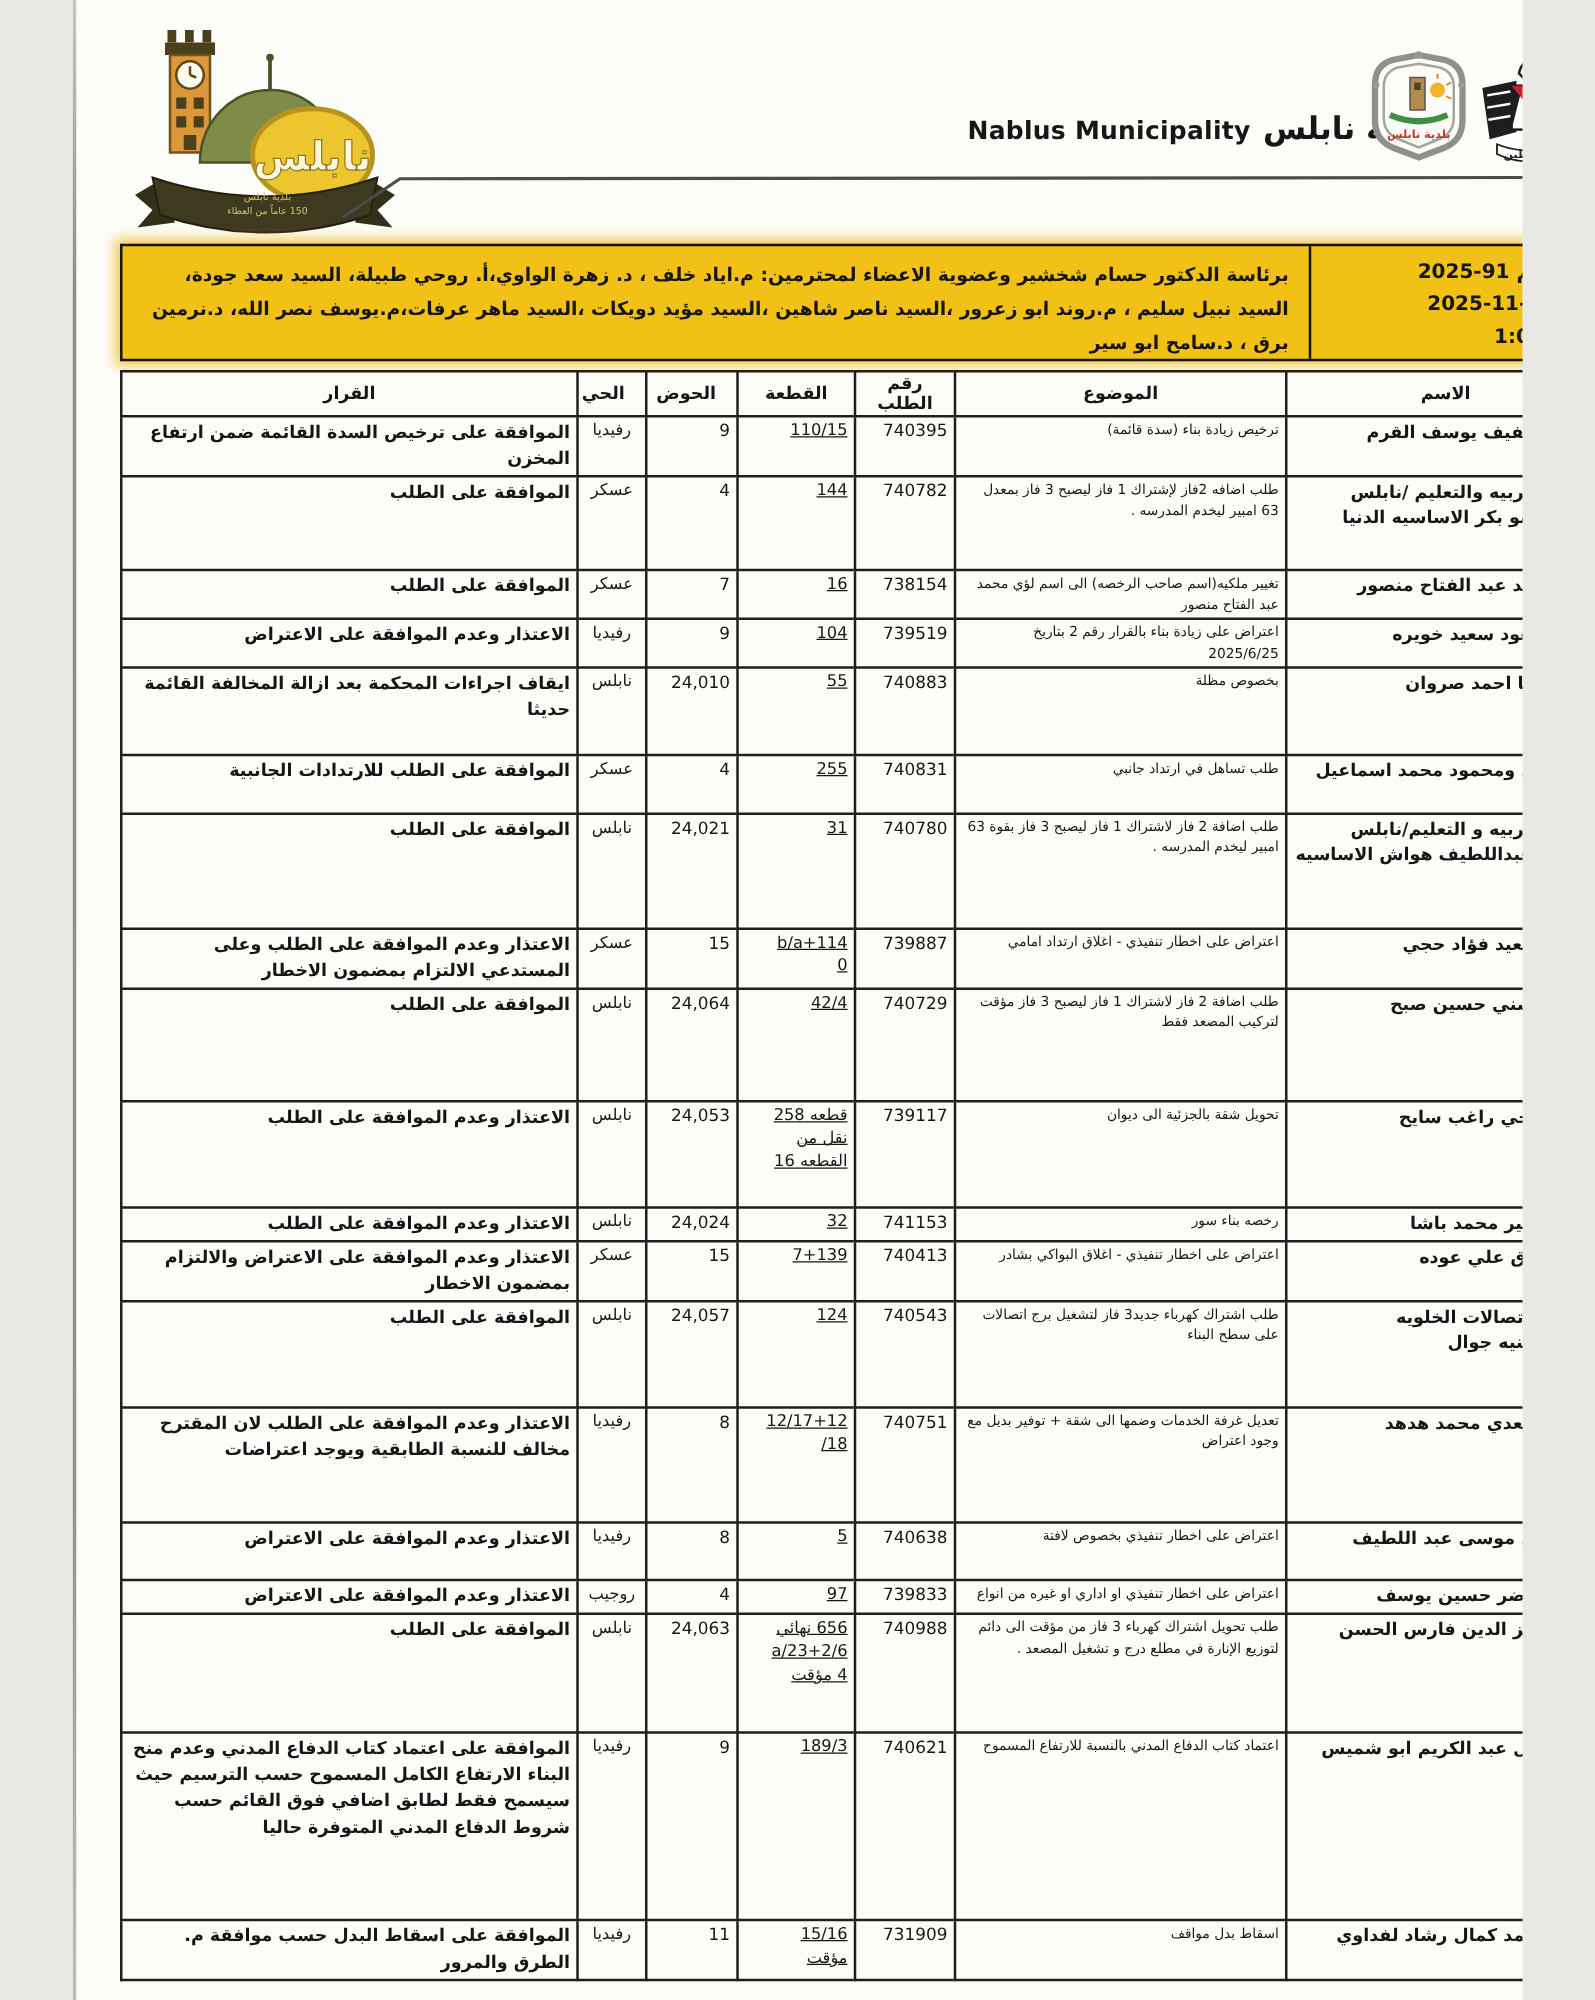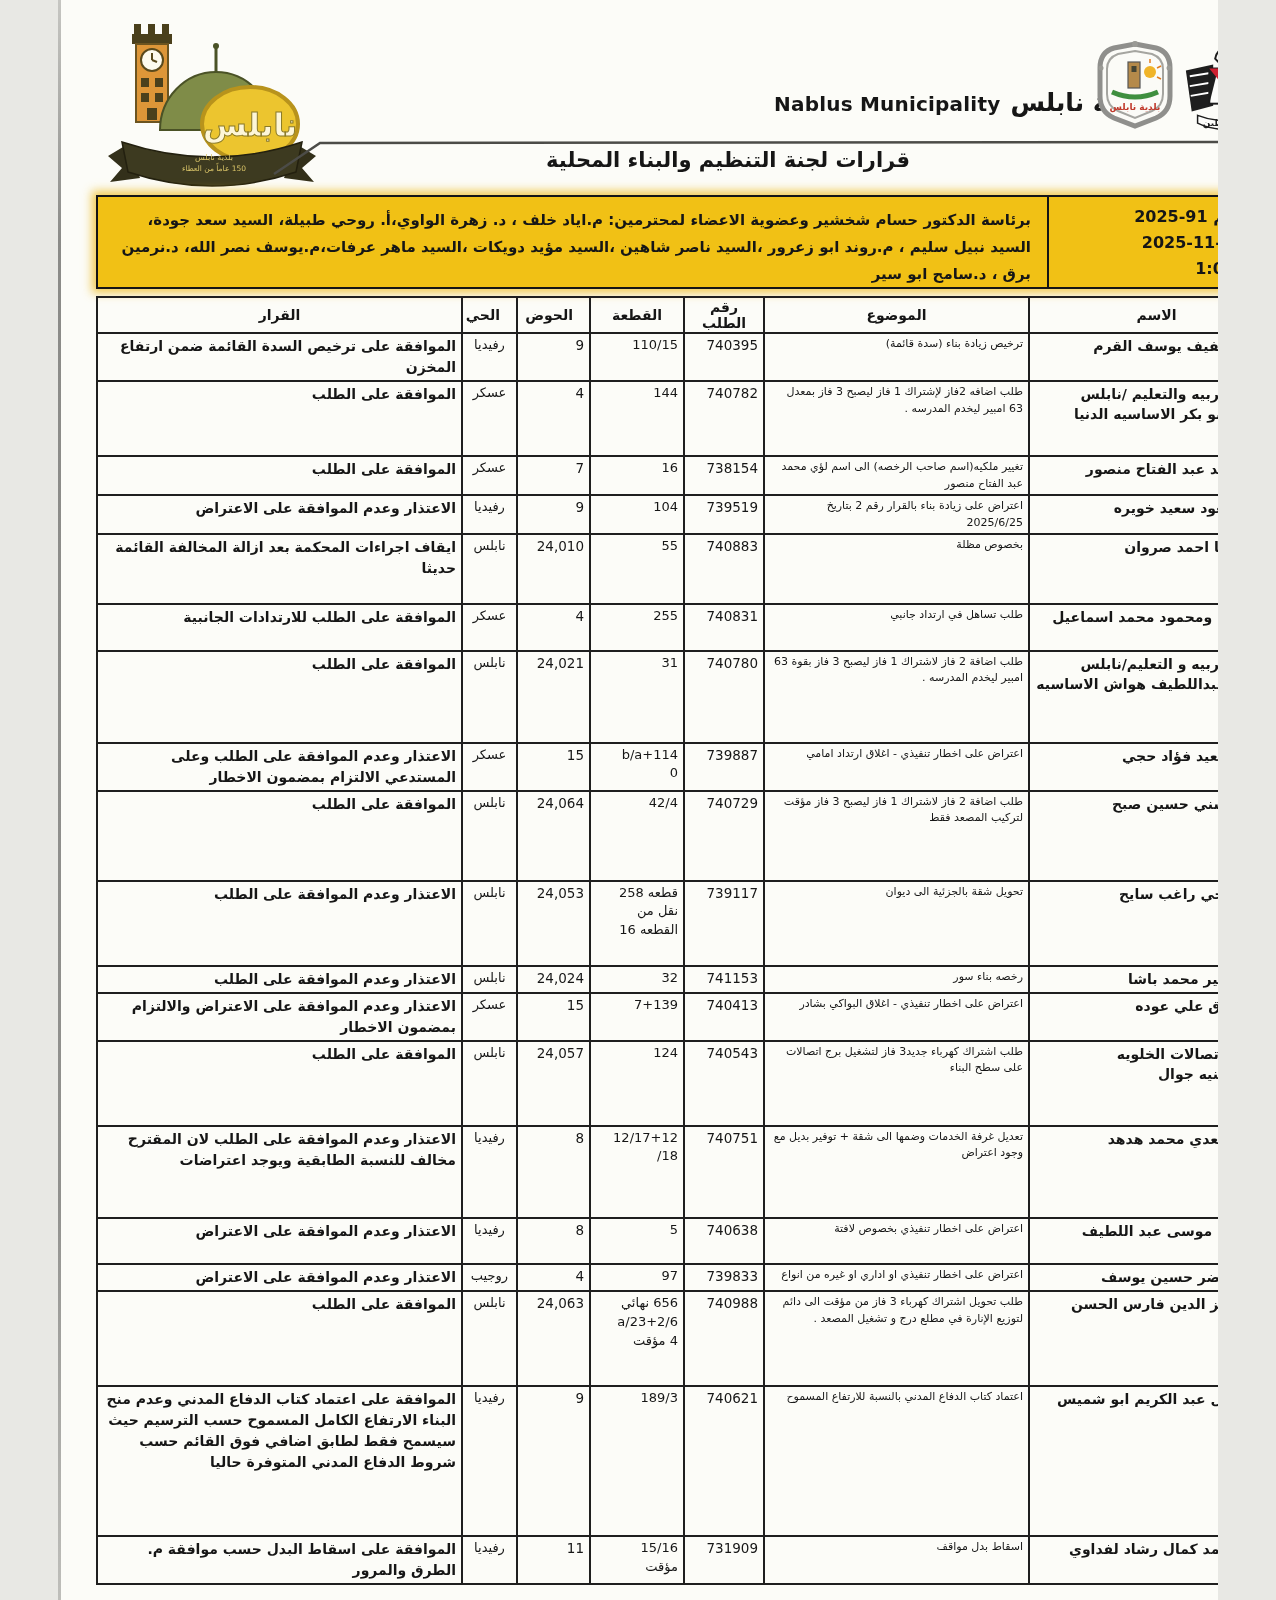--- a/index.html
+++ b/index.html
@@ -67,21 +67,21 @@
     vertical-align:top;
     overflow:hidden;
   }
   .decisions thead tr{height:30px;}
   .decisions th{font-size:14px;font-weight:700;text-align:center;vertical-align:middle;padding:1px 16px;}
   .decisions th.h-no{font-size:9.5px;line-height:1.15;}
   .c-no{text-align:left;font-size:13.5px;padding:2px 3px;}
   .c-name{font-weight:700;font-size:14px;text-align:right;}
   .c-subject{font-size:11px;text-align:right;line-height:1.5;}
   .c-req{font-size:13.5px;text-align:right;}
-  .c-parcel{font-size:13px;text-align:right;white-space:pre-line;line-height:1.45;}
+  .c-parcel{font-size:13px;text-align:right;white-space:pre-line;line-height:1.45;text-decoration:underline;}
   .c-basin{font-size:13.5px;text-align:right;}
   .c-district{font-size:13px;text-align:center;}
   .c-decision{font-weight:700;font-size:14px;text-align:right;padding-left:14px;line-height:1.5;}
   td{line-height:1.45;}
 
   
   tbody tr:nth-child(2){height:75px;}
   tbody tr:nth-child(5){height:70px;}
   tbody tr:nth-child(7){height:92px;}
   tbody tr:nth-child(9){height:90px;}
@@ -182,21 +182,20 @@
     <g>
       <path d="M18,72 Q43,82 68,72 L68,80 Q43,92 18,80 Z" fill="#fdfdfb" stroke="#1c1c1c" stroke-width="1.5"></path>
       <text x="43" y="83" font-size="9" font-weight="bold" text-anchor="middle" fill="#222" font-family="'DejaVu Sans', sans-serif">فلسطين</text>
     </g>
   </svg>
 
   <svg class="swoosh" viewBox="0 0 1276 200">
     <polyline points="216,174 262,143 1207,142" fill="none" stroke="#4c4c48" stroke-width="2.5"></polyline>
   </svg>
 
-  <div class="doc-title">قرارات لجنة التنظيم والبناء المحلية</div>
 
   <section class="session-box">
     <div class="session-meta">
       <div>جلسة رقم 91-2025</div>
       <div>بتاريخ 12-11-2025</div>
       <div>الساعة 1:00</div>
     </div>
     <div class="session-attendees">برئاسة الدكتور حسام شخشير وعضوية الاعضاء لمحترمين: م.اياد خلف ، د. زهرة الواوي،أ. روحي طبيلة، السيد سعد جودة، السيد نبيل سليم ، م.روند ابو زعرور ،السيد ناصر شاهين ،السيد مؤيد دويكات ،السيد ماهر عرفات،م.يوسف نصر الله، د.نرمين برق ، د.سامح ابو سير</div>
   </section>
 

